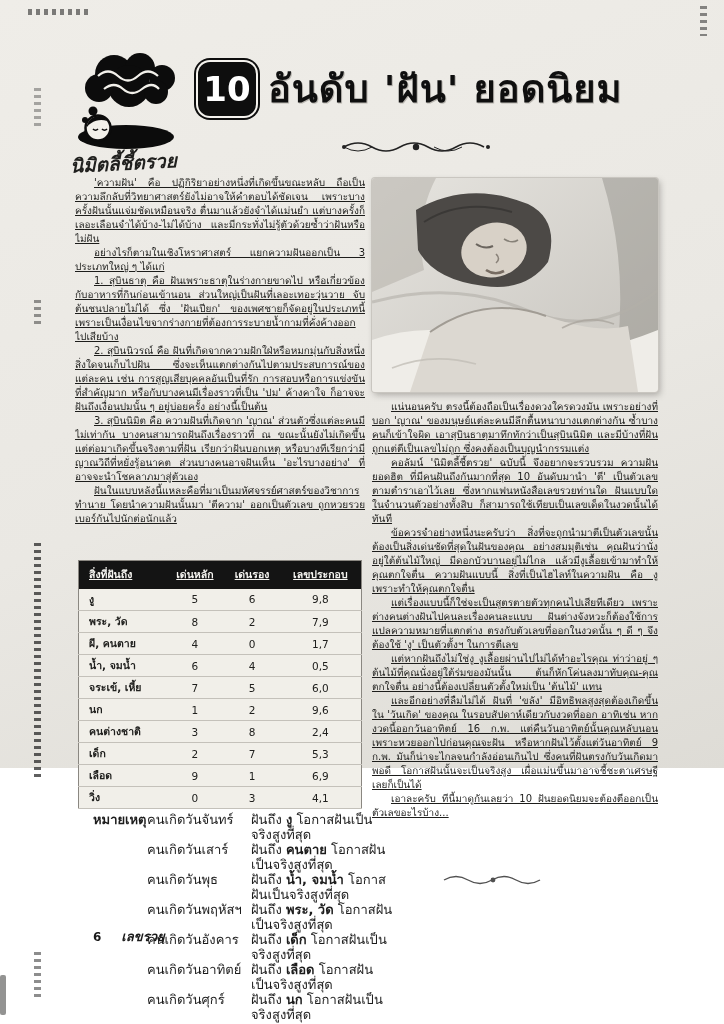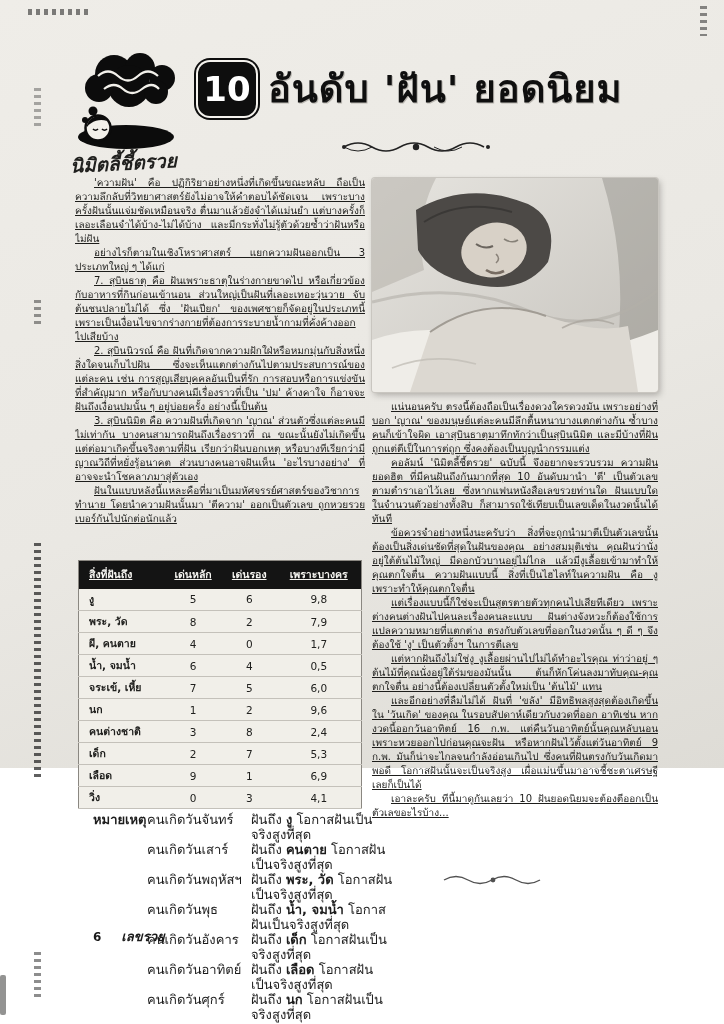--- a/index.html
+++ b/index.html
@@ -151,21 +151,21 @@
       <path d="M6 9 q14 8 28 0 M96 9 q14 8 28 0" stroke="#222" fill="none" stroke-width="1"></path>
       <circle cx="78" cy="9" r="3.2" fill="#222"></circle>
       <circle cx="6" cy="9" r="2" fill="#222"></circle>
       <circle cx="150" cy="9" r="2" fill="#222"></circle>
     </svg>
   </div>
 
   <div class="left-col">
     <p class="article-p">'ความฝัน' คือ ปฏิกิริยาอย่างหนึ่งที่เกิดขึ้นขณะหลับ ถือเป็นความลึกลับที่วิทยาศาสตร์ยังไม่อาจให้คำตอบได้ชัดเจน เพราะบางครั้งฝันนั้นแจ่มชัดเหมือนจริง ตื่นมาแล้วยังจำได้แม่นยำ แต่บางครั้งก็เลอะเลือนจำได้บ้าง-ไม่ได้บ้าง และมีกระทั่งไม่รู้ตัวด้วยซ้ำว่าฝันหรือไม่ฝัน</p>
     <p class="article-p">อย่างไรก็ตามในเชิงโหราศาสตร์ แยกความฝันออกเป็น 3 ประเภทใหญ่ ๆ ได้แก่</p>
-    <p class="article-p">7. สุบินธาตุ คือ ฝันเพราะธาตุในร่างกายขาดไป หรือเกี่ยวข้องกับอาหารที่กินก่อนเข้านอน ส่วนใหญ่เป็นฝันที่เลอะเทอะวุ่นวาย จับต้นชนปลายไม่ได้ ซึ่ง 'ฝันเปียก' ของเพศชายก็จัดอยู่ในประเภทนี้ เพราะเป็นเงื่อนไขจากร่างกายที่ต้องการระบายน้ำกามที่คั่งค้างออกไปเสียบ้าง</p>
+    <p class="article-p">1. สุบินธาตุ คือ ฝันเพราะธาตุในร่างกายขาดไป หรือเกี่ยวข้องกับอาหารที่กินก่อนเข้านอน ส่วนใหญ่เป็นฝันที่เลอะเทอะวุ่นวาย จับต้นชนปลายไม่ได้ ซึ่ง 'ฝันเปียก' ของเพศชายก็จัดอยู่ในประเภทนี้ เพราะเป็นเงื่อนไขจากร่างกายที่ต้องการระบายน้ำกามที่คั่งค้างออกไปเสียบ้าง</p>
     <p class="article-p">2. สุบินนิวรณ์ คือ ฝันที่เกิดจากความฝักใฝ่หรือหมกมุ่นกับสิ่งหนึ่งสิ่งใดจนเก็บไปฝัน ซึ่งจะเห็นแตกต่างกันไปตามประสบการณ์ของแต่ละคน เช่น การสูญเสียบุคคลอันเป็นที่รัก การสอบหรือการแข่งขันที่สำคัญมาก หรือกับบางคนมีเรื่องราวที่เป็น 'ปม' ค้างคาใจ ก็อาจจะฝันถึงเงื่อนปมนั้น ๆ อยู่บ่อยครั้ง อย่างนี้เป็นต้น</p>
     <p class="article-p">3. สุบินนิมิต คือ ความฝันที่เกิดจาก 'ญาณ' ส่วนตัวซึ่งแต่ละคนมีไม่เท่ากัน บางคนสามารถฝันถึงเรื่องราวที่ ณ ขณะนั้นยังไม่เกิดขึ้น แต่ต่อมาเกิดขึ้นจริงตามที่ฝัน เรียกว่าฝันบอกเหตุ หรือบางทีเรียกว่ามีญาณวิถีที่หยั่งรู้อนาคต ส่วนบางคนอาจฝันเห็น 'อะไรบางอย่าง' ที่อาจจะนำโชคลาภมาสู่ตัวเอง</p>
     <p class="article-p">ฝันในแบบหลังนี้แหละคือที่มาเป็นมหัศจรรย์ศาสตร์ของวิชาการทำนาย โดยนำความฝันนั้นมา 'ตีความ' ออกเป็นตัวเลข ถูกหวยรวยเบอร์กันไปนักต่อนักแล้ว</p>
   </div>
 
   <div class="photo-frame">
     <svg viewBox="0 0 286 214" preserveAspectRatio="none">
       <defs>
         <linearGradient id="pg" x1="0" y1="0" x2="1" y2="1">
           <stop offset="0" stop-color="#e6e4df"></stop>
@@ -185,21 +185,21 @@
       <path d="M124 76 q5 5 0 9" stroke="#8a8279" fill="none" stroke-width="1.6"></path>
       <path d="M114 92 q9 6 18 1" stroke="#776c62" stroke-width="2.6" fill="none"></path>
       <path d="M58 154 Q112 116 174 138 Q224 156 256 148 L266 214 L38 214 Z" fill="#dcd8d1"></path>
       <path d="M58 154 Q112 116 174 138" stroke="#a19c94" fill="none" stroke-width="2"></path>
       <path d="M190 150 q26 -14 52 -4" stroke="#aaa59d" fill="none" stroke-width="1.6" opacity="0.8"></path>
       <path d="M20 190 q40 -16 84 -4" stroke="#c2beb6" fill="none" stroke-width="1.6" opacity="0.8"></path>
     </svg>
   </div>
 
   <div class="right-col">
-    <p class="article-p">แน่นอนครับ ตรงนี้ต้องถือเป็นเรื่องดวงใครดวงมัน เพราะอย่างที่บอก 'ญาณ' ของมนุษย์แต่ละคนมีลึกตื้นหนาบางแตกต่างกัน ซ้ำบางคนก็เข้าใจผิด เอาสุบินธาตุมาทึกทักว่าเป็นสุบินนิมิต และมีบ้างที่ฝันถูกแต่ตีเป็ในการต่ถูก ซึ่งคงต้องเป็นบุญนำกรรมแต่ง</p>
+    <p class="article-p">แน่นอนครับ ตรงนี้ต้องถือเป็นเรื่องดวงใครดวงมัน เพราะอย่างที่บอก 'ญาณ' ของมนุษย์แต่ละคนมีลึกตื้นหนาบางแตกต่างกัน ซ้ำบางคนก็เข้าใจผิด เอาสุบินธาตุมาทึกทักว่าเป็นสุบินนิมิต และมีบ้างที่ฝันถูกแต่ตีเป็นเลขไม่ถูก ซึ่งคงต้องเป็นบุญนำกรรมแต่ง</p>
     <p class="article-p">คอลัมน์ 'นิมิตลี้ชี้ตรวย' ฉบับนี้ จึงอยากจะรวบรวม ความฝันยอดฮิต ที่มีคนฝันถึงกันมากที่สุด 10 อันดับมานำ 'ตี' เป็นตัวเลขตามตำราเอาไว้เลย ซึ่งหากแฟนหนังสือเลขรวยท่านใด ฝันแบบใดในจำนวนตัวอย่างทั้งสิบ ก็สามารถใช้เทียบเป็นเลขเด็ดในงวดนั้นได้ทันที</p>
     <p class="article-p">ข้อควรจำอย่างหนึ่งนะครับว่า สิ่งที่จะถูกนำมาตีเป็นตัวเลขนั้นต้องเป็นสิ่งเด่นชัดที่สุดในฝันของคุณ อย่างสมมุติเช่น คุณฝันว่านั่งอยู่ใต้ต้นไม้ใหญ่ มีดอกบัวบานอยู่ไม่ไกล แล้วมีงูเลื้อยเข้ามาทำให้คุณตกใจตื่น ความฝันแบบนี้ สิ่งที่เป็นไฮไลท์ในความฝัน คือ งู เพราะทำให้คุณตกใจตื่น</p>
     <p class="article-p">แต่เรื่องแบบนี้ก็ใช่จะเป็นสูตรตายตัวทุกคนไปเสียทีเดียว เพราะต่างคนต่างฝันไปคนละเรื่องคนละแบบ ฝันต่างจังหวะก็ต้องใช้การแปลความหมายที่แตกต่าง ตรงกับตัวเลขที่ออกในงวดนั้น ๆ ดี ๆ จึงต้องใช้ 'งู' เป็นตัวตั้งฯ ในการตีเลข</p>
     <p class="article-p">แต่หากฝันถึงไม่ใช่งู งูเลื้อยผ่านไปไม่ได้ทำอะไรคุณ ท่าว่าอยู่ ๆ ต้นไม้ที่คุณนั่งอยู่ใต้ร่มของมันนั้น ต้นก็หักโค่นลงมาทับคุณ-คุณตกใจตื่น อย่างนี้ต้องเปลี่ยนตัวตั้งใหม่เป็น 'ต้นไม้' แทน</p>
     <p class="article-p">และอีกอย่างที่ลืมไม่ได้ ฝันที่ 'ขลัง' มีอิทธิพลสูงสุดต้องเกิดขึ้นใน 'วันเกิด' ของคุณ ในรอบสัปดาห์เดียวกับงวดที่ออก อาทิเช่น หากงวดนี้ออกวันอาทิตย์ 16 ก.พ. แต่คืนวันอาทิตย์นั้นคุณหลับนอน เพราะหวยออกไปก่อนคุณจะฝัน หรือหากฝันไว้ตั้งแต่วันอาทิตย์ 9 ก.พ. มันก็น่าจะไกลจนกำลังอ่อนเกินไป ซึ่งคนที่ฝันตรงกับวันเกิดมาพอดี โอกาสฝันนั้นจะเป็นจริงสูง เผื่อแม่นขึ้นมาอาจชี้ชะตาเศรษฐีเลยก็เป็นได้</p>
     <p class="article-p">เอาละครับ ทีนี้มาดูกันเลยว่า 10 ฝันยอดนิยมจะต้องตีออกเป็นตัวเลขอะไรบ้าง...</p>
   </div>
 
   <div class="end-ornament">
     <svg viewBox="0 0 110 16">
@@ -207,21 +207,21 @@
       <circle cx="55" cy="8" r="2.4" fill="#333"></circle>
     </svg>
   </div>
 
   <table class="dream-table">
     <thead>
       <tr>
         <th class="col-item">สิ่งที่ฝันถึง</th>
         <th>เด่นหลัก</th>
         <th>เด่นรอง</th>
-        <th>เพราะบางคร</th>
+        <th>เลขประกอบ</th>
       </tr>
     </thead>
     <tbody>
       <tr>
         <td class="cell-item">งู</td>
         <td>5</td>
         <td>6</td>
         <td>9,8</td>
       </tr>
       <tr>
@@ -287,27 +287,27 @@
       <span class="note-day">คนเกิดวันจันทร์</span>
       <span class="note-dream"><span>ฝันถึง</span> <span class="note-kw">งู</span> <span>โอกาสฝันเป็นจริงสูงที่สุด</span></span>
     </div>
     <div class="note-row">
       <span class="note-label"></span>
       <span class="note-day">คนเกิดวันเสาร์</span>
       <span class="note-dream"><span>ฝันถึง</span> <span class="note-kw">คนตาย</span> <span>โอกาสฝันเป็นจริงสูงที่สุด</span></span>
     </div>
     <div class="note-row">
       <span class="note-label"></span>
+      <span class="note-day">คนเกิดวันพุธ</span>
+      <span class="note-dream"><span>ฝันถึง</span> <span class="note-kw">น้ำ, จมน้ำ</span> <span>โอกาสฝันเป็นจริงสูงที่สุด</span></span>
+    </div>
+    <div class="note-row">
+      <span class="note-label"></span>
       <span class="note-day">คนเกิดวันพฤหัสฯ</span>
       <span class="note-dream"><span>ฝันถึง</span> <span class="note-kw">พระ, วัด</span> <span>โอกาสฝันเป็นจริงสูงที่สุด</span></span>
-    </div>
-    <div class="note-row">
-      <span class="note-label"></span>
-      <span class="note-day">คนเกิดวันพุธ</span>
-      <span class="note-dream"><span>ฝันถึง</span> <span class="note-kw">น้ำ, จมน้ำ</span> <span>โอกาสฝันเป็นจริงสูงที่สุด</span></span>
     </div>
     <div class="note-row">
       <span class="note-label"></span>
       <span class="note-day">คนเกิดวันอังคาร</span>
       <span class="note-dream"><span>ฝันถึง</span> <span class="note-kw">เด็ก</span> <span>โอกาสฝันเป็นจริงสูงที่สุด</span></span>
     </div>
     <div class="note-row">
       <span class="note-label"></span>
       <span class="note-day">คนเกิดวันอาทิตย์</span>
       <span class="note-dream"><span>ฝันถึง</span> <span class="note-kw">เลือด</span> <span>โอกาสฝันเป็นจริงสูงที่สุด</span></span>

